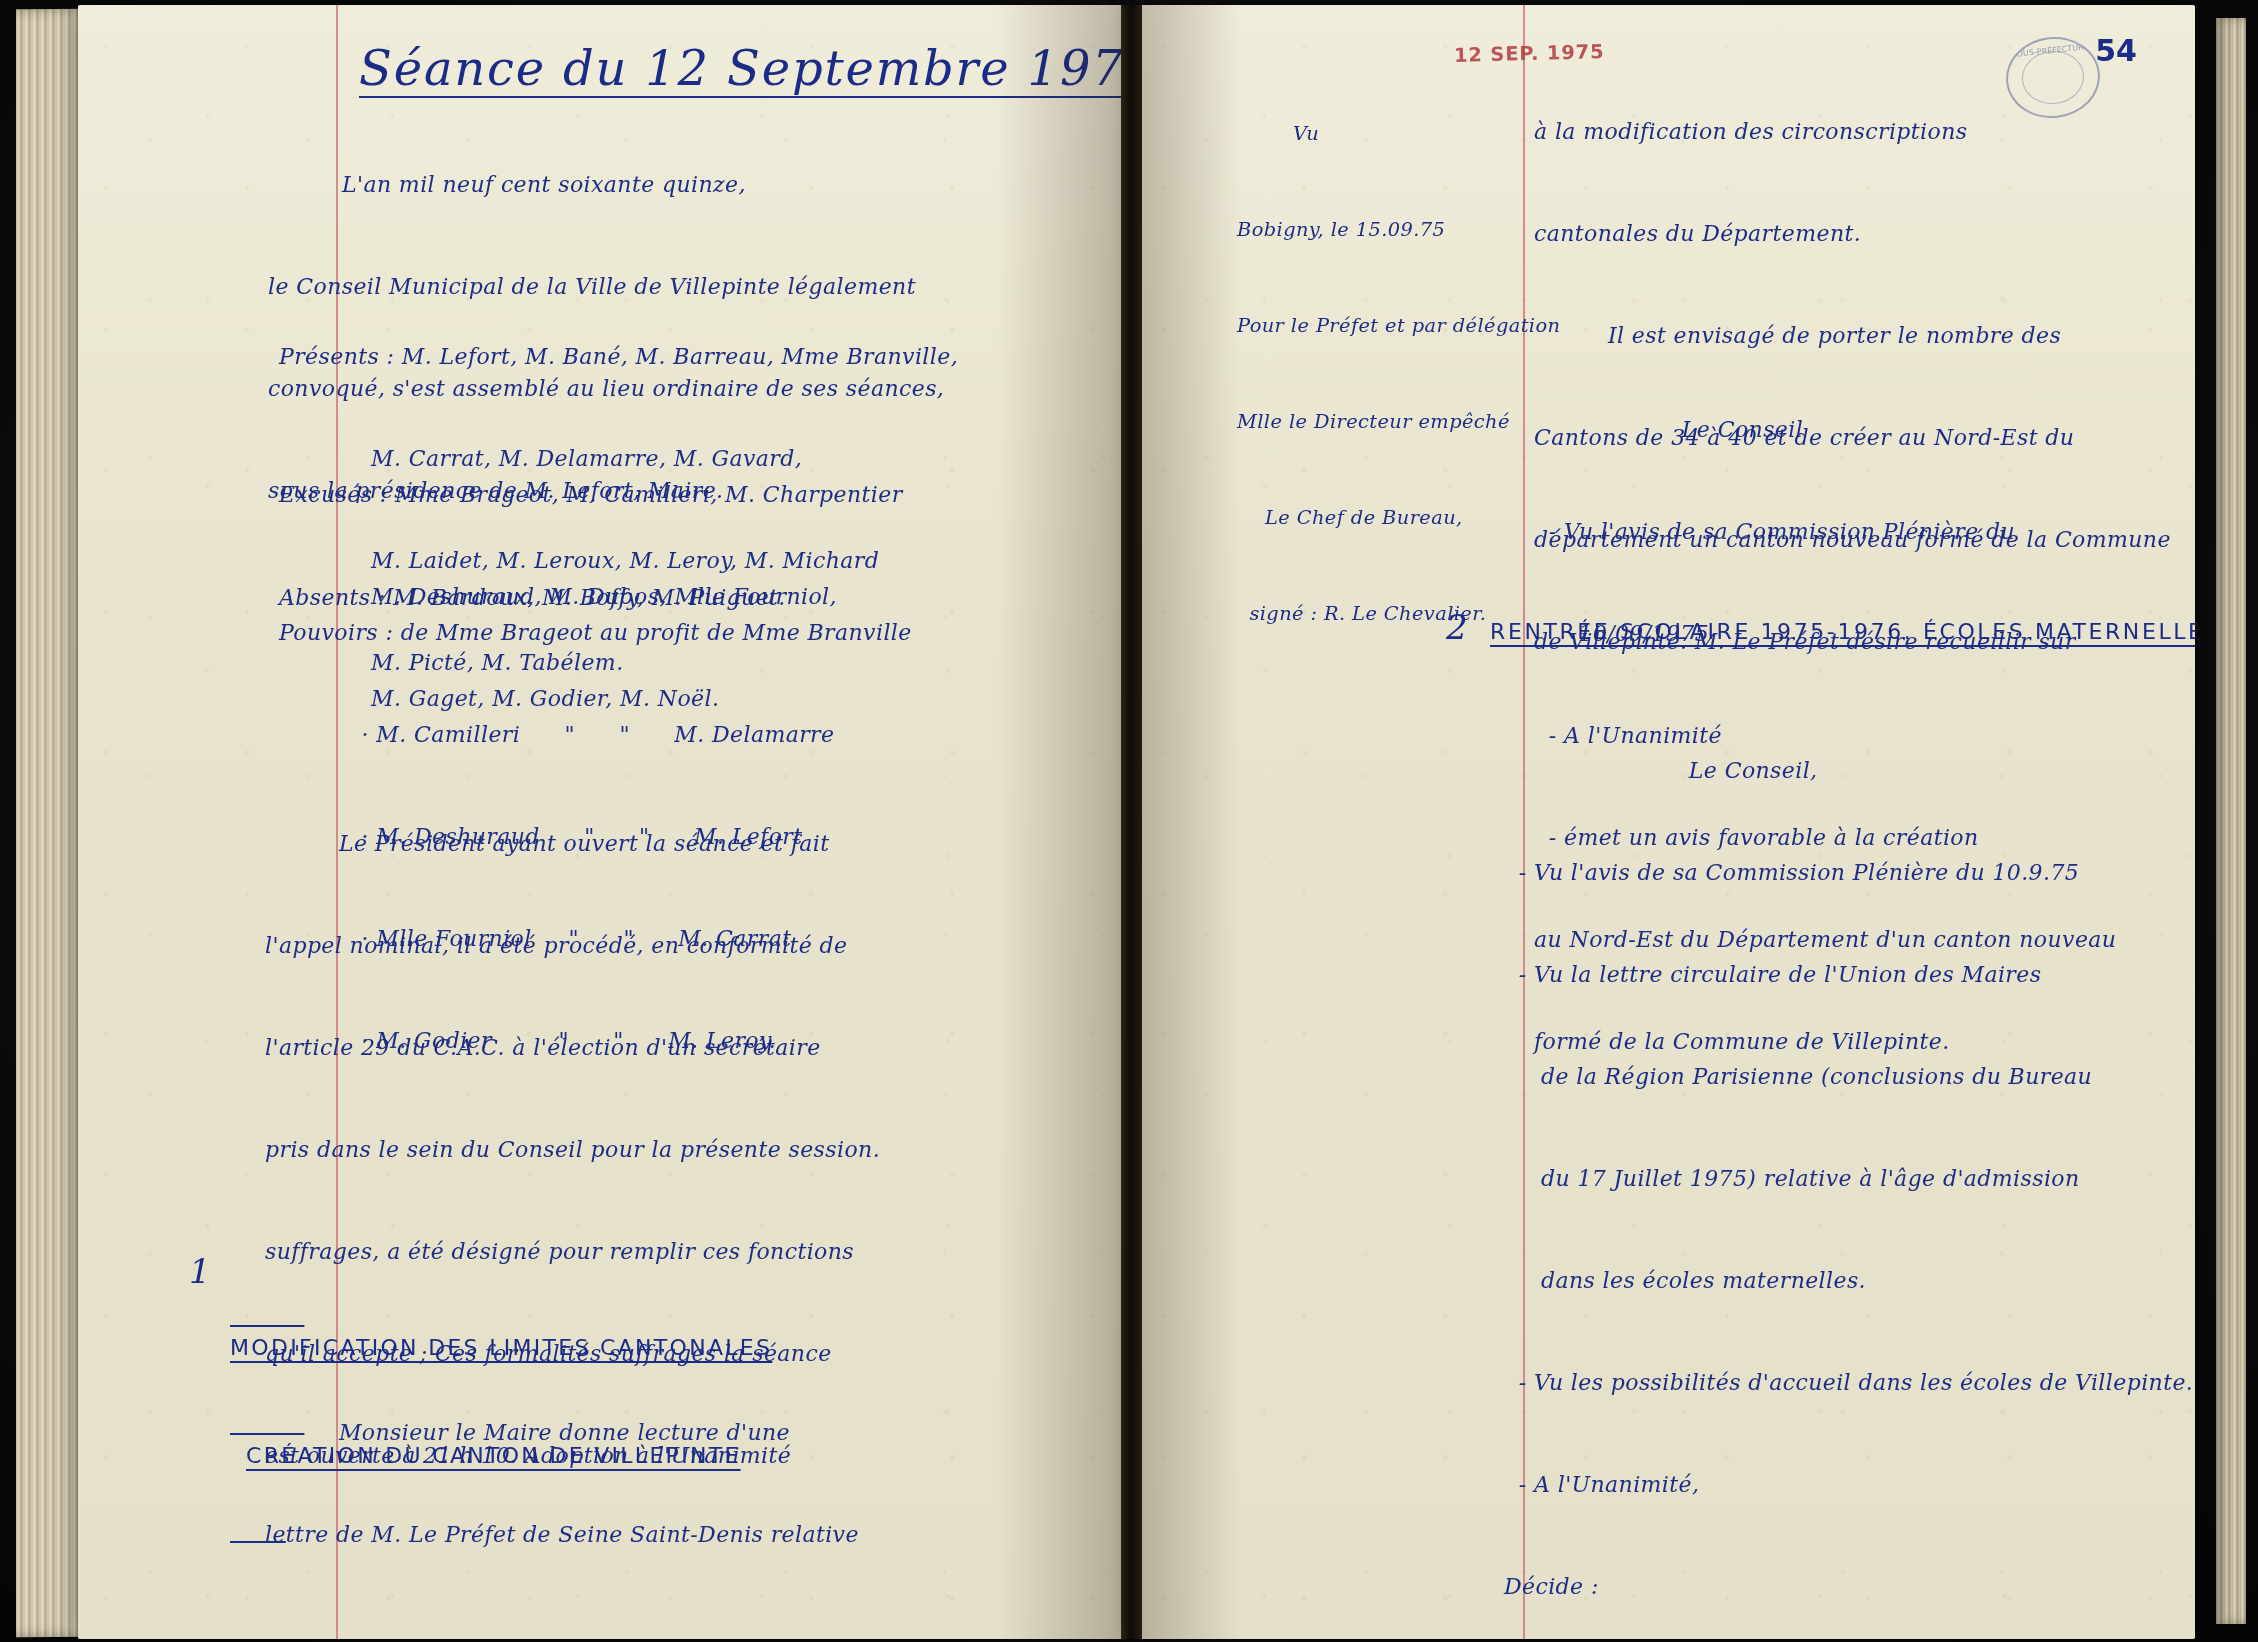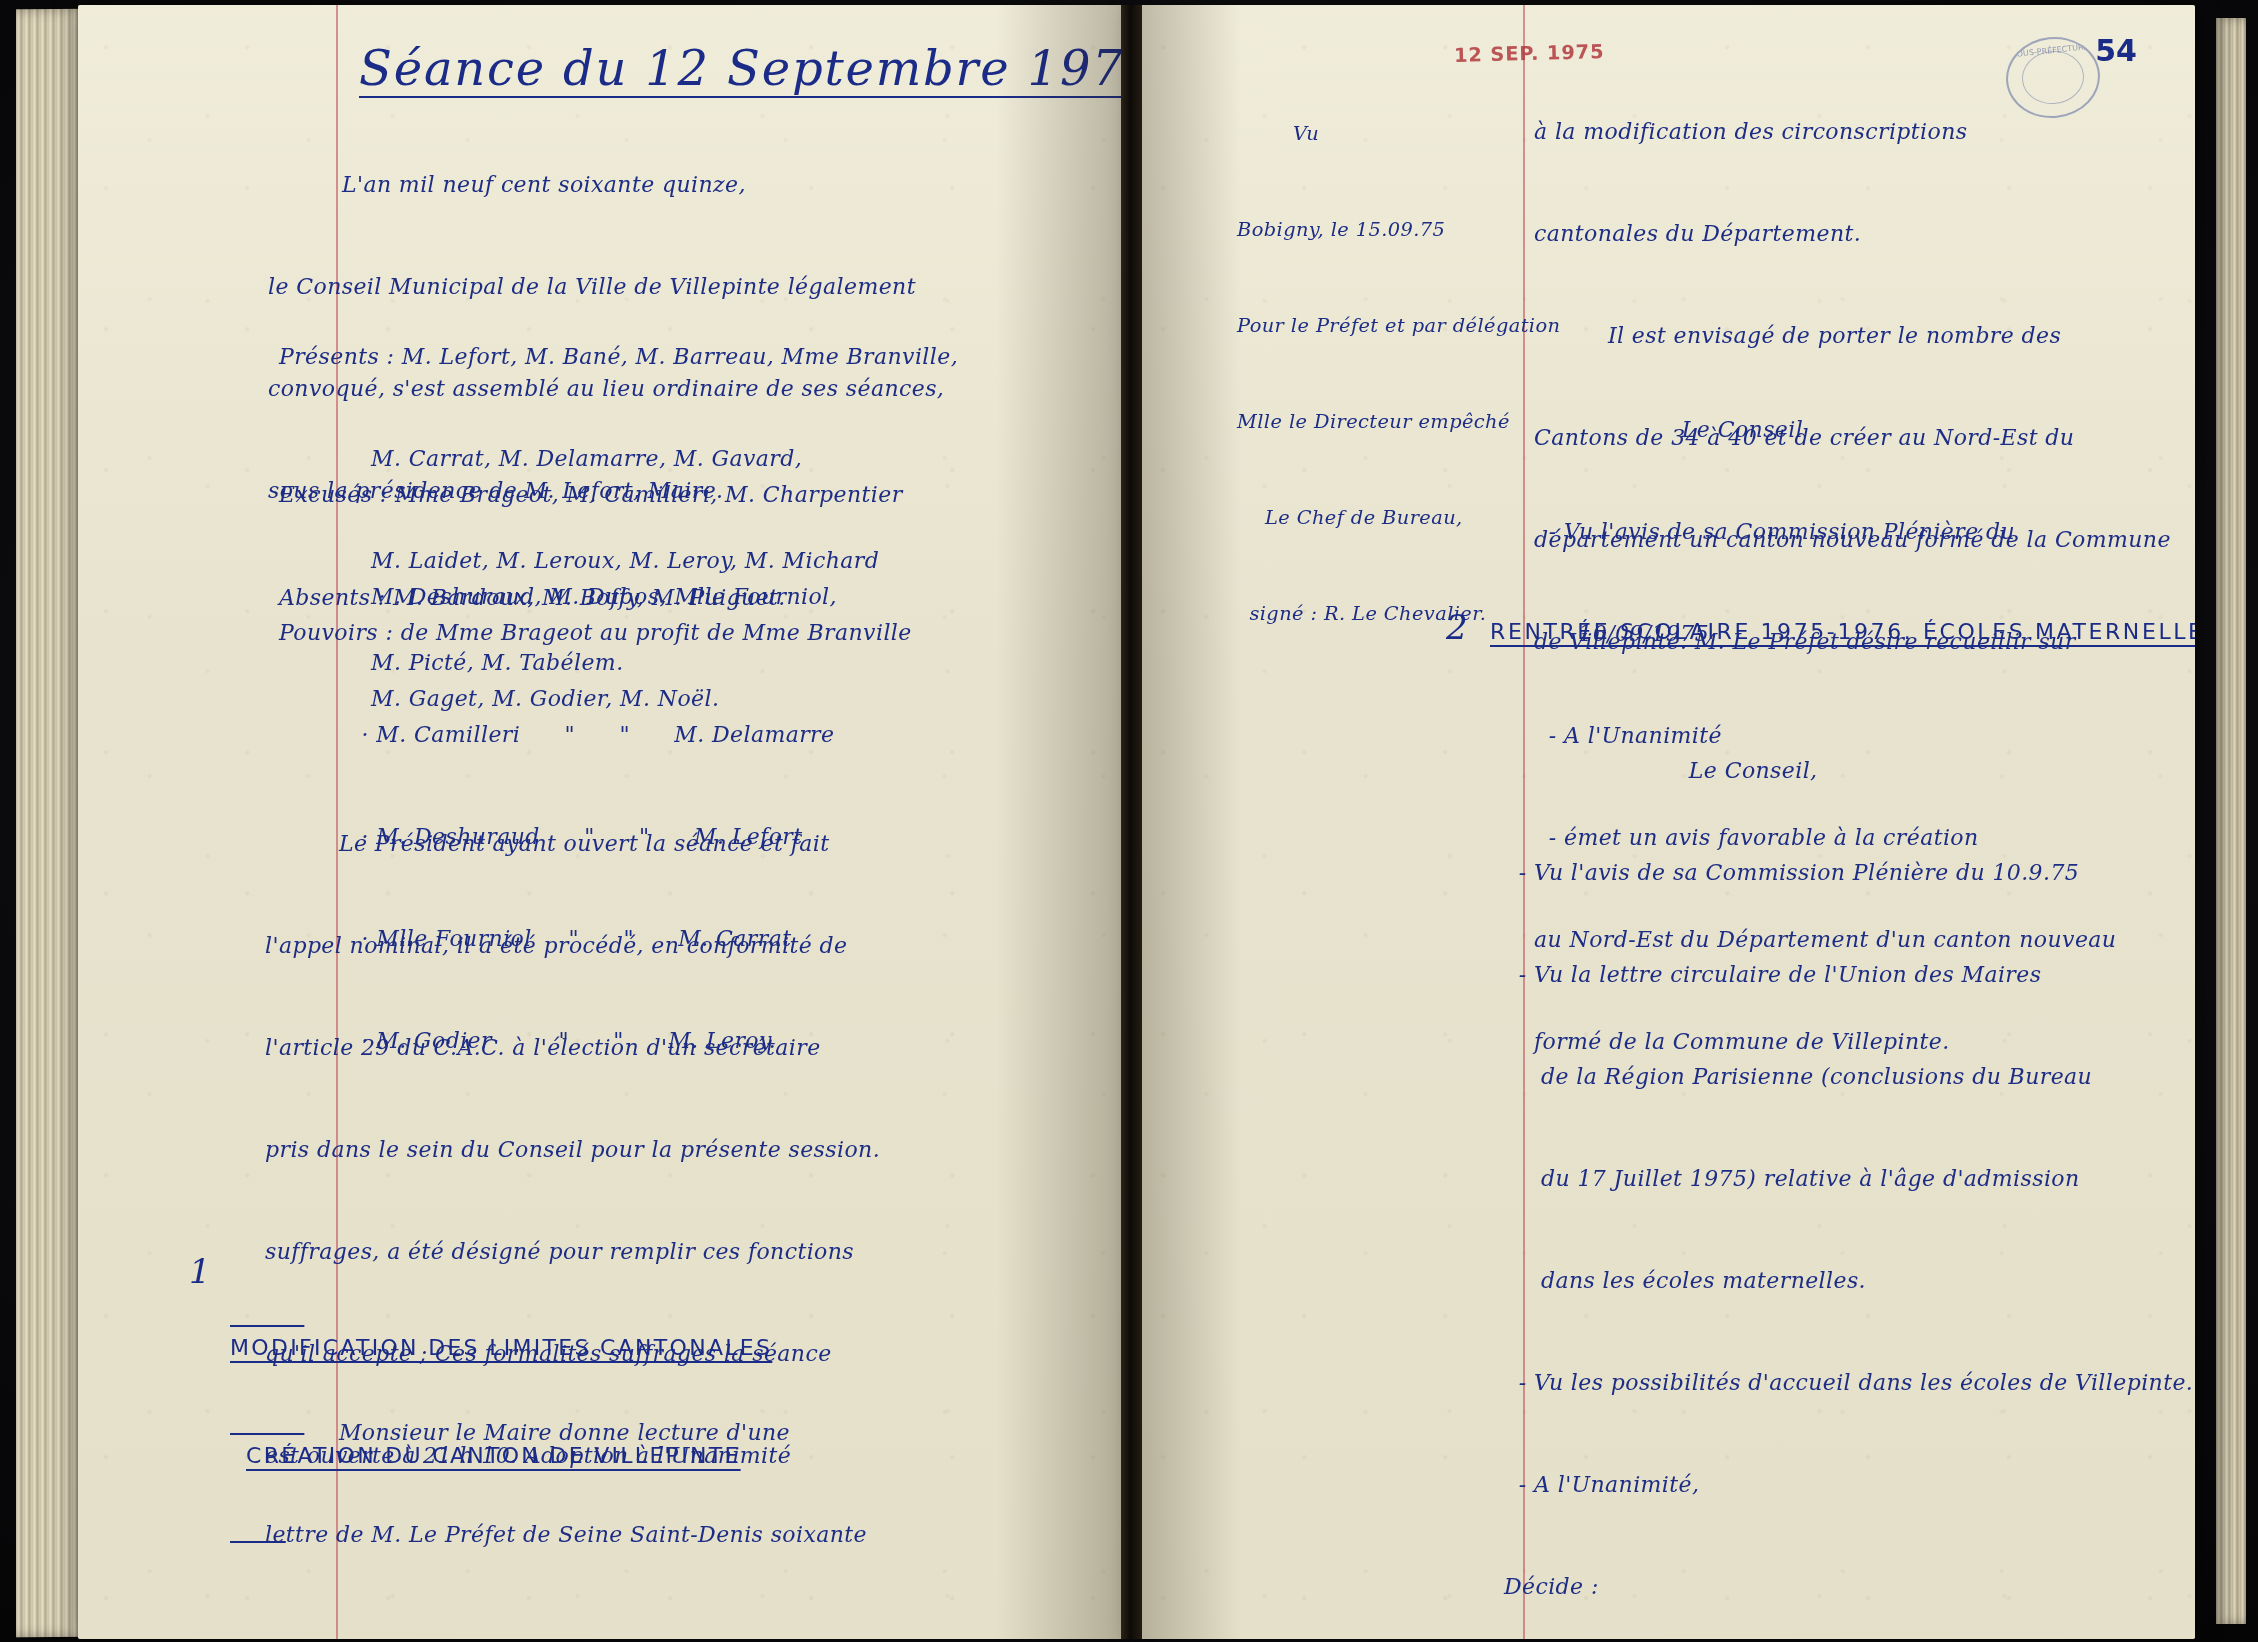--- a/index.html
+++ b/index.html
@@ -289,21 +289,21 @@
         
       </div>
 
       <div class="heading-num" style="left:111px; top:1246px;">1</div>
       <div class="section-head" style="left:152px; top:1253px;">
         <div>MODIFICATION DES LIMITES CANTONALES</div>
         <div style="padding-left:16px;">CRÉATION DU CANTON DE VILLEPINTE</div>
       </div>
       <div class="ink ink-block" style="left:187px; top:1343px; width:847px;">
         <div>          Monsieur le Maire donne lecture d'une</div>
-        <div>lettre de M. Le Préfet de Seine Saint-Denis soixante</div>
+        <div>lettre de M. Le Préfet de Seine Saint-Denis relative</div>
       </div>
     </div>
 
     <div class="spine"></div>
 
     <div class="page page-right">
       <div class="rules"></div>
       <div class="margin-rule"></div>
       <div class="grain"></div>
 

